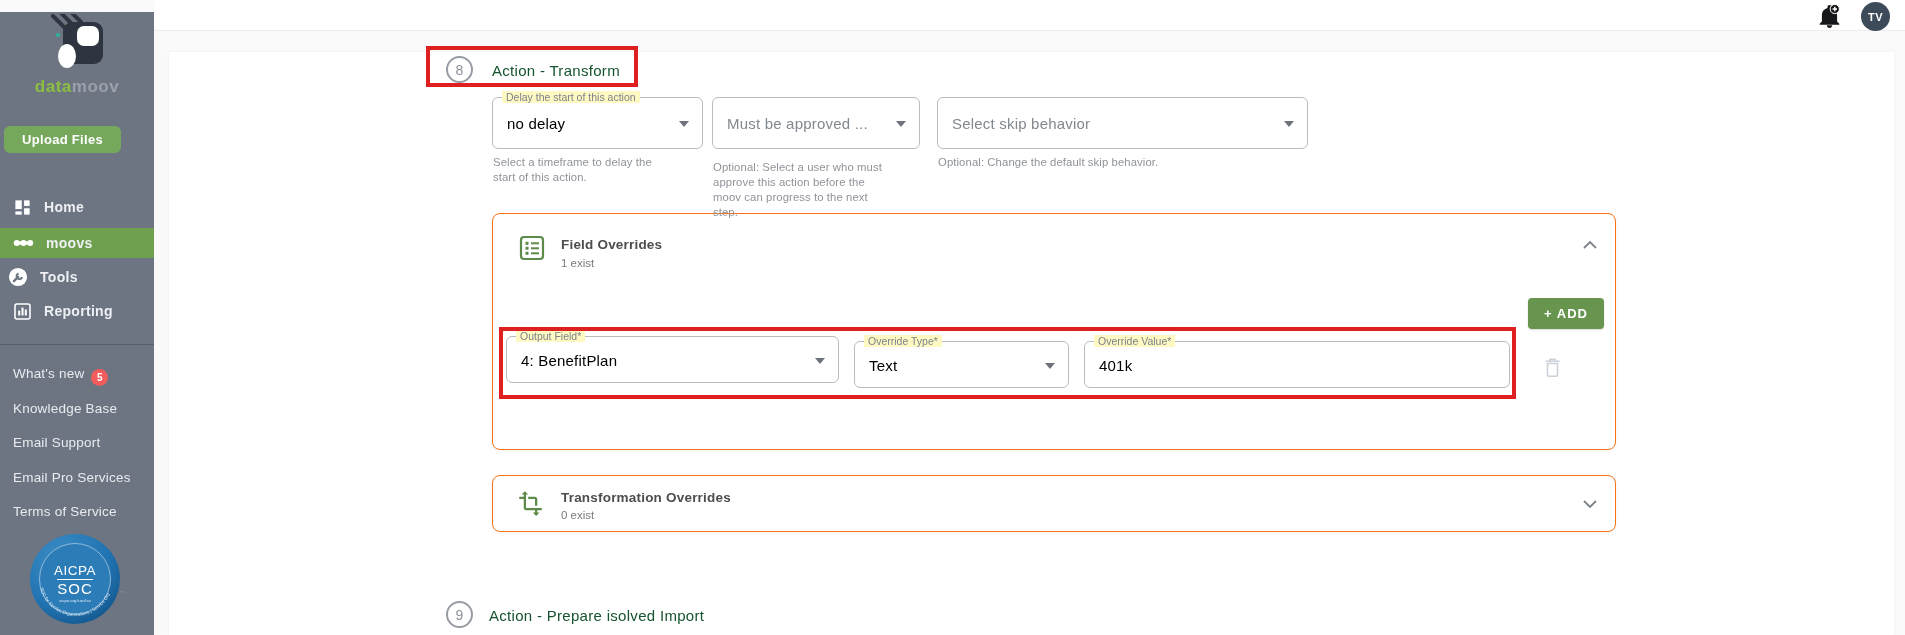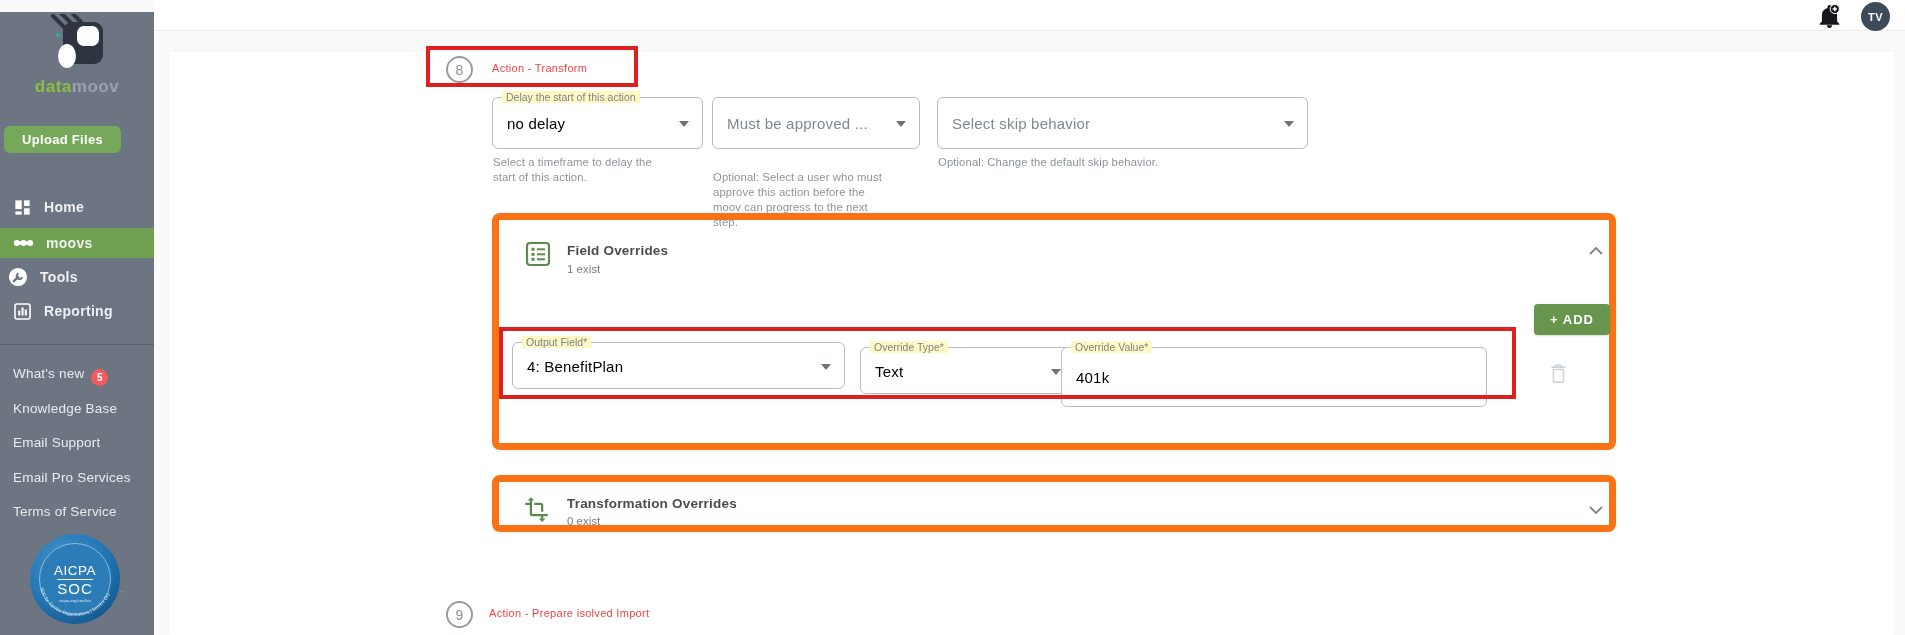--- a/index.html
+++ b/index.html
@@ -22,30 +22,30 @@
   .nav-item svg { flex:0 0 auto; }
   .divider { position:absolute; left:0; top:332px; width:154px; height:1px; background:rgba(0,0,0,.18); }
   .side-link { position:absolute; left:13px; color:#e9ebee; font-size:13.5px; letter-spacing:.2px; cursor:pointer; white-space:nowrap; }
   .badge { display:inline-flex; align-items:center; justify-content:center; width:17px; height:17px; border-radius:50%; background:#f25c5c; color:#fff; font-size:10px; font-weight:bold; margin-left:7px; vertical-align:-3px; }
   .soc { position:absolute; left:28px; top:518px; }
 
   
   .panel { position:absolute; left:169px; top:52px; width:1725px; height:583px; background:#fff; box-shadow:0 0 3px rgba(0,0,0,.05); z-index:1; }
 
   .step-circle { position:absolute; width:27px; height:27px; border-radius:50%; border:2px solid #979ca4; background:#fff; color:#8d939b; font-size:14px; display:flex; align-items:center; justify-content:center; z-index:10; }
-  .step-title { position:absolute; color:#ef4444; font-size:11px; letter-spacing:.3px; z-index:10; }
+  .step-title { position:absolute; color:#14532d; font-size:15px; letter-spacing:.3px; z-index:10; }
 
   .select-box { position:absolute; background:#fff; border:1px solid #bcbcbc; border-radius:6px; cursor:pointer; z-index:10; }
   .box-label { position:absolute; top:-7px; left:9px; background:#fef9c3; padding:0 4px; font-size:10.5px; color:#7d828a; white-space:nowrap; overflow:hidden; }
   .box-value { position:absolute; left:14px; top:50%; transform:translateY(-50%); font-size:15px; color:#000000; letter-spacing:.2px; white-space:nowrap; }
   .box-value.placeholder { color:#82888f;text-align:center; }
   .arrow { position:absolute; right:13px; top:50%; margin-top:-2px; width:0; height:0; border-left:5px solid transparent; border-right:5px solid transparent; border-top:6px solid #6e737b; }
   .helper { position:absolute; font-size:11.3px; color:#8f9399; line-height:1.32; letter-spacing:.1px; z-index:10; }
 
-  .card { position:absolute; background:#fff; border:7px solid #f97316; border-radius:8px; box-shadow:0 1px 4px rgba(0,0,0,.05); z-index:5; }
+  .card { position:absolute; background:#fff; border:1px solid #f97316; border-radius:8px; box-shadow:0 1px 4px rgba(0,0,0,.05); z-index:5; }
   .card-title { position:absolute; font-size:13.5px; font-weight:bold; color:#4d4d4d; letter-spacing:.2px; }
   .card-count { position:absolute; font-size:11.5px; color:#7b7b7b; }
   .chevron { position:absolute; cursor:pointer; }
   .add-btn { position:absolute; left:1035px; top:84px; width:76px; height:31px; background:#67954e; border-radius:4px; color:#fff; font-size:13px; font-weight:bold; letter-spacing:1px; display:flex; align-items:center; justify-content:center; cursor:pointer; box-shadow:0 1px 2px rgba(0,0,0,.15); }
   .trash { position:absolute; left:1051px; top:143px; cursor:pointer; }
 
   .anno { position:absolute; border:4px solid #de2020; z-index:40; pointer-events:none; }
   .anno-step { left:426px; top:46px; width:212px; height:41px; }
   .anno-row  { left:499px; top:327px; width:1017px; height:72px; }
 </style>
@@ -162,21 +162,21 @@
   <span class="box-label" style="max-width:155px;">Delay the start of this action</span>
   <span class="box-value">no delay</span>
   <span class="arrow"></span>
 </div>
 <div class="helper" style="left:493px; top:155px; width:180px;">Select a timeframe to delay the start of this action.</div>
 
 <div class="select-box" style="left:712px; top:97px; width:208px; height:52px;">
   <span class="box-value placeholder">Must be approved ...</span>
   <span class="arrow"></span>
 </div>
-<div class="helper" style="left:713px; top:170px; width:170px;">Optional: Select a user who must approve this action before the moov can progress to the next step.</div>
+<div class="helper" style="left:713px; top:160px; width:170px;">Optional: Select a user who must approve this action before the moov can progress to the next step.</div>
 
 <div class="select-box" style="left:937px; top:97px; width:371px; height:52px;">
   <span class="box-value placeholder">Select skip behavior</span>
   <span class="arrow"></span>
 </div>
 <div class="helper" style="left:938px; top:155px; white-space:nowrap;">Optional: Change the default skip behavior.</div>
 
 <div class="card" style="left:492px; top:213px; width:1124px; height:237px;">
   <svg style="position:absolute; left:26px; top:21px;" width="26" height="26" viewBox="0 0 26 26">
     <rect x="2" y="2" width="22" height="22" rx="3" fill="none" stroke="#5d8b49" stroke-width="2.2"></rect>
@@ -198,21 +198,21 @@
   <div class="select-box" style="left:13px; top:122px; width:333px; height:47px;padding-left:32px;">
     <span class="box-label">Output Field*</span>
     <span class="box-value">4: BenefitPlan</span>
     <span class="arrow"></span>
   </div>
   <div class="select-box" style="left:361px; top:127px; width:215px; height:47px;">
     <span class="box-label">Override Type*</span>
     <span class="box-value">Text</span>
     <span class="arrow"></span>
   </div>
-  <div class="select-box" style="left:562px; top:127px; width:426px; height:60px; cursor:text;">
+  <div class="select-box" style="left:591px; top:127px; width:426px; height:47px; cursor:text;">
     <span class="box-label">Override Value*</span>
     <span class="box-value">401k</span>
   </div>
 
   <svg class="trash" width="17" height="21" viewBox="0 0 17 21">
     <path d="M3.5 6.5h10v11a1.8 1.8 0 0 1-1.8 1.8H5.3a1.8 1.8 0 0 1-1.8-1.8z" fill="none" stroke="#ccd2da" stroke-width="1.6"></path>
     <line x1="1.5" y1="4.2" x2="15.5" y2="4.2" stroke="#ccd2da" stroke-width="1.6"></line>
     <path d="M6 4V2.3h5V4" fill="none" stroke="#ccd2da" stroke-width="1.6"></path>
   </svg>
 </div>

